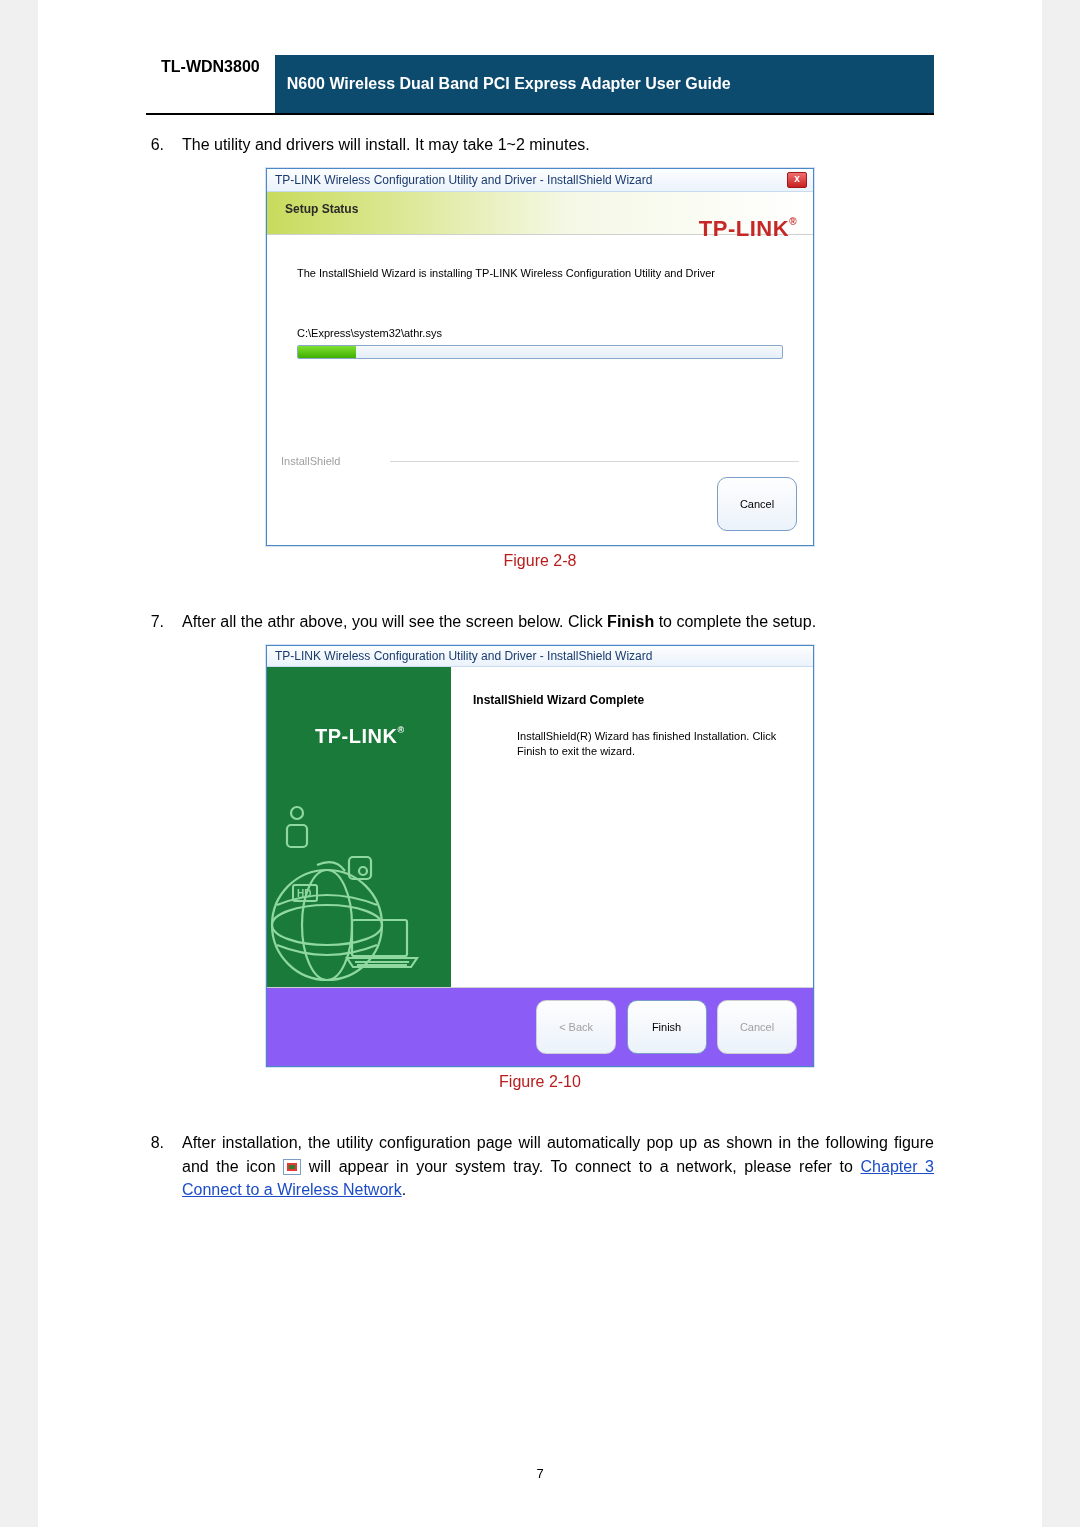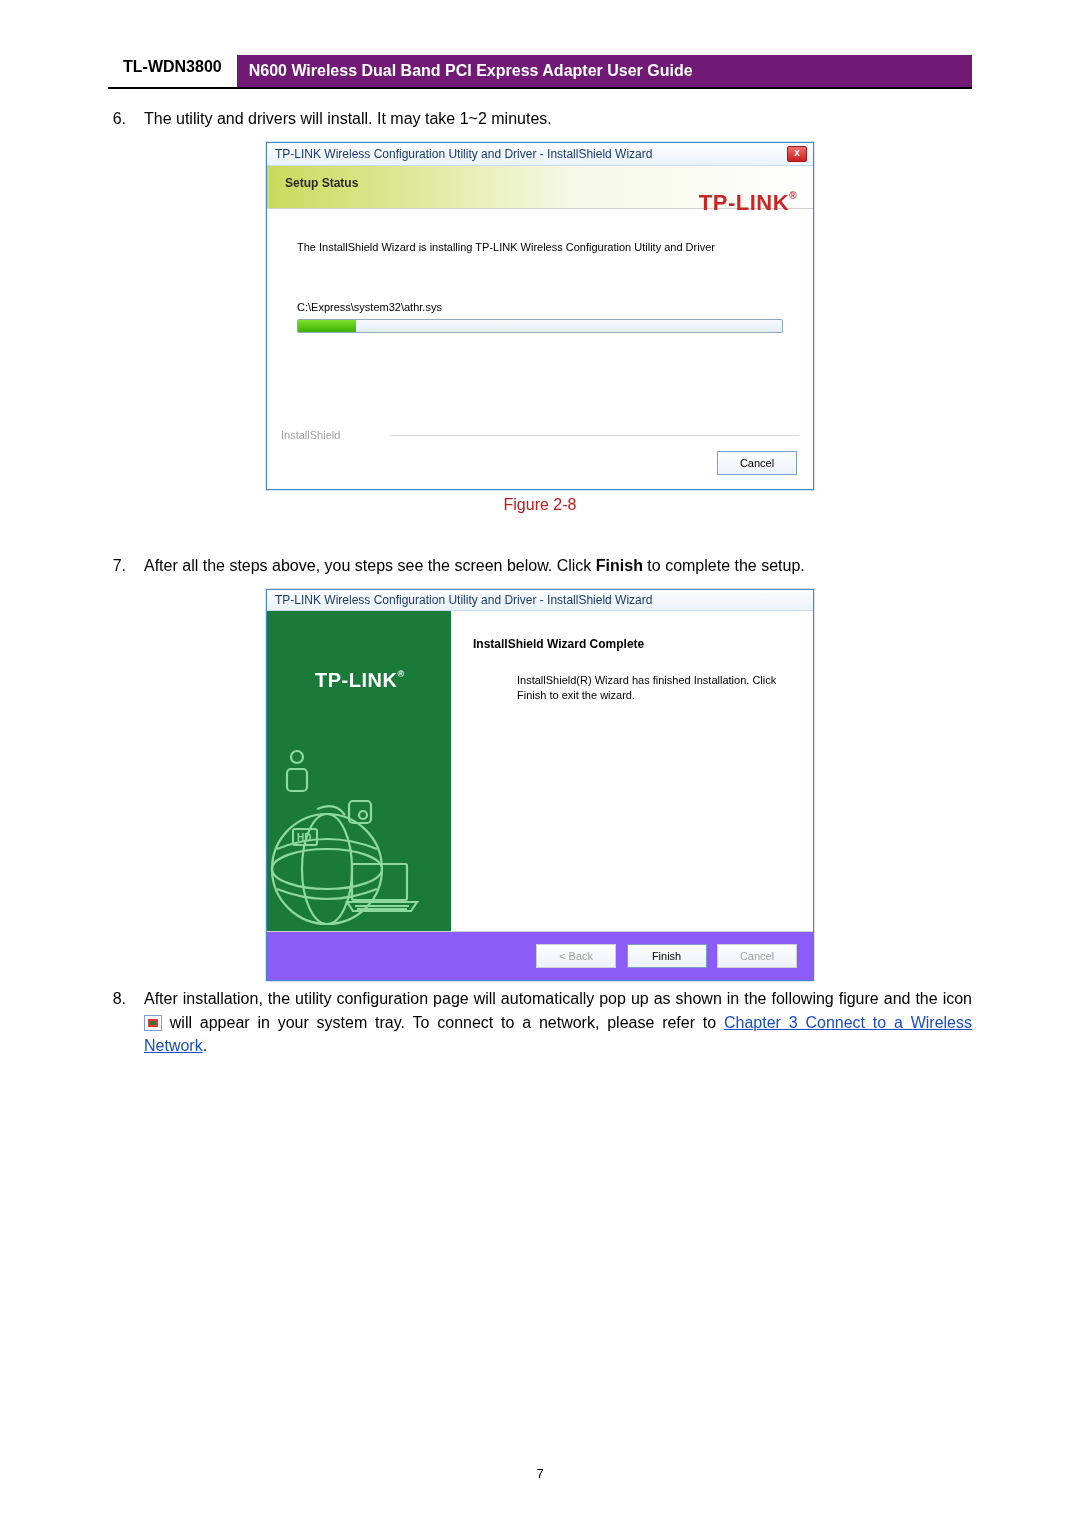--- a/index.html
+++ b/index.html
@@ -1,41 +1,41 @@
 <!DOCTYPE html>
 <html><head>
 <meta charset="utf-8">
 <style>
   * { margin: 0; padding: 0; box-sizing: border-box; }
   body { background: #f0f0f0; font-family: Arial, sans-serif; display: flex; justify-content: center; }
-  .page { width: 1080px; min-height: 1527px; background: #fff; padding: 55px 108px 50px 108px; position: relative; }
+  .page { width: 1004px; min-height: 1527px; background: #fff; padding: 55px 108px 50px 108px; position: relative; }
   .header { display: flex; border-bottom: 2px solid #000; margin-bottom: 18px; }
   .header-model { background: #fff; color: #000; font-weight: bold; font-size: 16px; padding: 3px 15px; }
-  .header-title { background: #701a75; color: #fff; font-weight: bold; font-size: 16px; padding: 7px 12px; flex: 1; }
+  .header-title { background: #0c4a6e; color: #fff; font-weight: bold; font-size: 16px; padding: 20px 12px; flex: 1; }
   .step { display: flex; font-size: 16px; color: #000; margin-bottom: 12px; line-height: 1.45; }
   .step-num { width: 36px; text-align: right; padding-right: 18px; }
   .step-text { flex: 1; text-align: justify; }
   .step-text b { font-weight: bold; }
   .step-text a { color: #1a4cc7; text-decoration: underline; }
   .window { border: 1px solid #4a88c8; background: #fff; width: 548px; margin: 8px auto 6px auto; font-family: Tahoma, Arial, sans-serif; box-shadow: 0 0 0 1px rgba(120,160,210,.3); }
   .win-titlebar { background: linear-gradient(#fdfeff, #eaf2fb); padding: 3px 6px 3px 8px; font-size: 12px; color: #1a3b6e; display: flex; align-items: center; justify-content: space-between; border-bottom: 1px solid #c8dbef; }
   .win-close { width: 20px; height: 16px; background: linear-gradient(#f07070, #c82020); border: 1px solid #a01818; border-radius: 2px; color: #fff; font-size: 10px; line-height: 12px; text-align: center; font-weight: bold; }
   .win-header-1 { background: linear-gradient(90deg, #c8db5c 0%, #dde896 25%, #f5f8e5 55%, #fff 100%); padding: 10px 18px 18px 18px; border-bottom: 1px solid #d0d0d0; position: relative; }
   .setup-status { font-weight: bold; font-size: 12px; color: #2a2a2a; }
   .brand-red { color: #c62828; font-weight: bold; font-size: 22px; letter-spacing: 0.5px; position: absolute; right: 16px; top: 24px; font-family: Arial, sans-serif; }
   .brand-red sup { font-size: 10px; vertical-align: top; }
   .install-text { font-size: 11px; color: #000; padding: 32px 24px 0 30px; }
   .file-path { font-size: 11px; color: #000; padding: 48px 24px 6px 30px; }
   .progress-outer { margin: 0 30px; height: 14px; border: 1px solid #8aa8c8; background: linear-gradient(#f5f9fc, #e5eef7); border-radius: 2px; overflow: hidden; }
   .progress-inner { height: 100%; width: 12%; background: linear-gradient(#7fe030, #3fb000); }
   .install-shield-row { margin-top: 96px; padding: 0 14px 0 14px; display: flex; align-items: center; gap: 42px; }
   .install-shield-label { font-size: 11px; color: #a0a0a0; padding-right: 8px; }
   .hr-line { flex: 1; border-top: 1px solid #d8d8d8; }
   .btn-row-1 { padding: 10px 16px 14px 0; text-align: right; }
-  .btn { display: inline-block; min-width: 80px; padding: 5px 12px; font-size: 11px; border: 1px solid #7a9ec8; background: linear-gradient(#fefefe, #ebf2fa); border-radius: 0; text-align: center; color: #000; }
+  .btn { display: inline-block; min-width: 80px; padding: 20px 12px; font-size: 11px; border: 1px solid #7a9ec8; background: linear-gradient(#fefefe, #ebf2fa); border-radius: 10px; text-align: center; color: #000; }
   .btn.disabled { color: #a0a0a0; border-color: #d0d0d0; }
   .caption { text-align: center; font-size: 16px; color: #b91c1c; margin: 4px 0 40px 0; }
   .win-body-2 { display: flex; }
   .side-panel { width: 184px; background: #1a7a3a; position: relative; overflow: hidden; min-height: 320px; }
   .brand-white { color: #fff; font-weight: bold; font-size: 20px; letter-spacing: 0.5px; position: absolute; left: 48px; top: 58px; }
   .brand-white sup { font-size: 9px; vertical-align: top; }
   .globe-art { position: absolute; left: -10px; top: 128px; width: 200px; height: 200px; }
   .globe-art svg { width: 100%; height: 100%; }
   .right-panel { flex: 1; padding: 26px 20px 10px 22px; }
   .right-heading { font-weight: bold; font-size: 12px; color: #000; margin-bottom: 22px; }
@@ -83,21 +83,21 @@
     <div class="btn-row-1">
       <span class="btn">Cancel</span>
     </div>
   </div>
 
   <div class="caption">Figure 2-8</div>
 
   <div class="step">
     <div class="step-num">7.</div>
     <div class="step-text">
-      <span>After all the steps above, you steps see the screen below. Click </span><b>Finish</b><span> to complete the setup.</span>
+      <span>After all the athr above, you will see the screen below. Click </span><b>Finish</b><span> to complete the setup.</span>
     </div>
   </div>
 
   <div class="window">
     <div class="win-titlebar">
       <span>TP-LINK Wireless Configuration Utility and Driver - InstallShield Wizard</span>
     </div>
     <div class="win-body-2">
       <div class="side-panel">
         <div class="brand-white"><span>TP-LINK</span><sup>®</sup></div>
@@ -133,20 +133,21 @@
         <div class="right-text">InstallShield(R) Wizard has finished Installation. Click Finish to exit the wizard.</div>
       </div>
     </div>
     <div class="btn-row-2">
       <span class="btn disabled">&lt; Back</span>
       <span class="btn">Finish</span>
       <span class="btn disabled">Cancel</span>
     </div>
   </div>
 
+  <div class="caption">Figure 2-10</div>
 
   <div class="step">
     <div class="step-num">8.</div>
     <div class="step-text">
       <span>After installation, the utility configuration page will automatically pop up as shown in the following figure and the icon </span><span class="tray-icon"></span><span> will appear in your system tray. To connect to a network, please refer to </span><a href="#">Chapter 3 Connect to a Wireless Network</a><span>.</span>
     </div>
   </div>
 
   <div class="page-num">7</div>
 </div>

